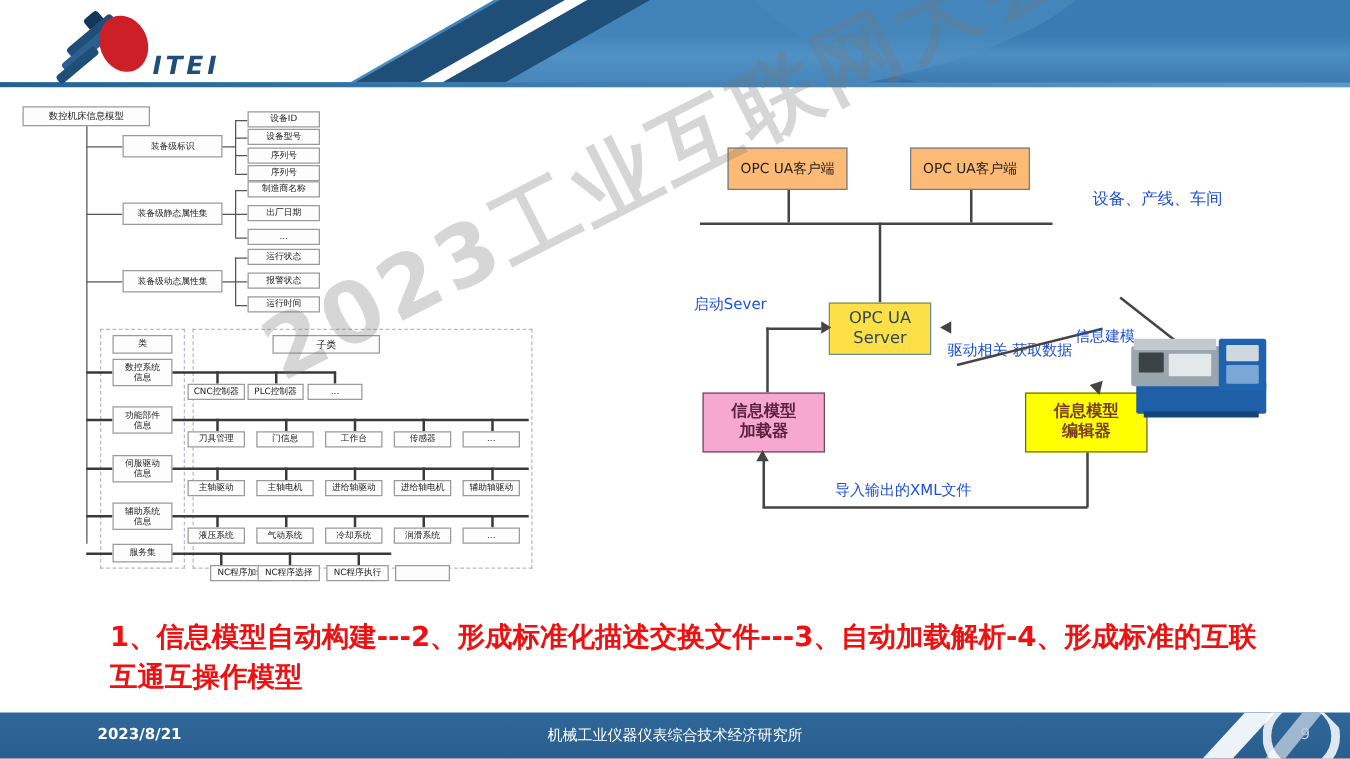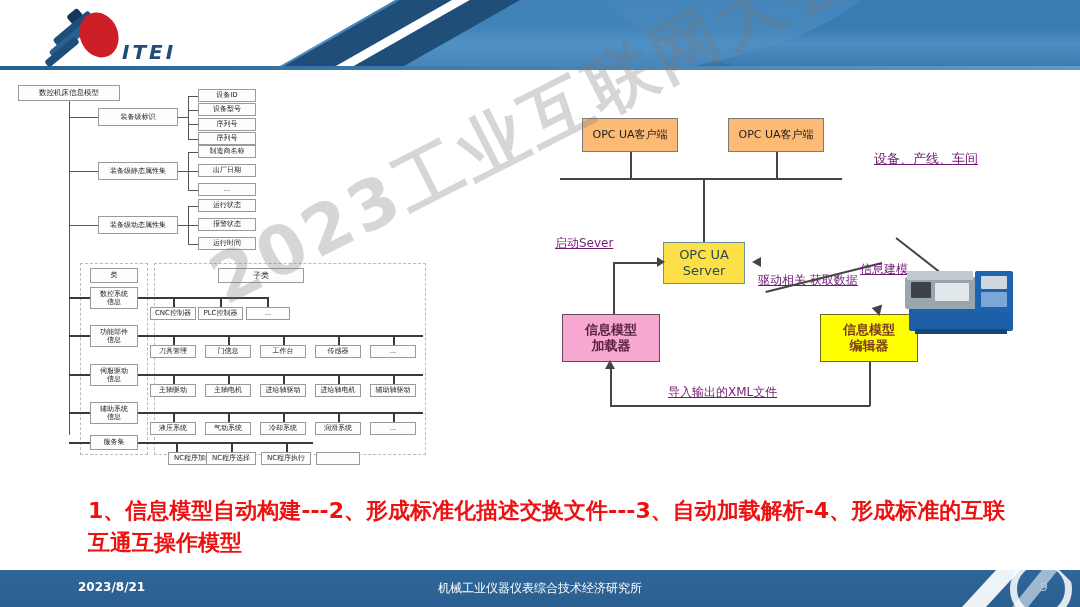--- a/index.html
+++ b/index.html
@@ -110,21 +110,21 @@
     display:flex; align-items:center; justify-content:center;
     font-size:11px; color:#222; text-align:center; line-height:1.25;
     white-space:pre-line;
   }
   .dbox.server { background:#fde047; border-color:#6f8f97; color:#2e4a52; font-size:13px; }
   .dbox.loader { background:#f7a8d0; border-color:#6b4a5c; color:#5c2340; font-size:13px; font-weight:bold;}
   .dbox.editor { background:#ffff00; border-color:#6b6b20; color:#7a3d20; font-size:13px; font-weight:bold;}
   .dl { position:absolute; background:#444; }
   .dl.h { height:1.6px; }
   .dl.v { width:1.6px; }
-  .dlabel { position:absolute; font-size:12px; color:#701a75; white-space:nowrap;text-decoration:underline; }
+  .dlabel { position:absolute; font-size:12px; color:#1d4ed8; white-space:nowrap; }
   .arrow { position:absolute; width:0; height:0; }
 
   
   #machine { position:absolute; left:901px; top:195px; width:118px; height:70px; }
   .m-base { position:absolute; left:8px; top:40px; width:104px; height:26px; background:#1e5fa8; border-radius:2px;}
   .m-body { position:absolute; left:4px; top:12px; width:72px; height:32px; background:#9aa6ad; border-radius:2px;}
   .m-panelR{ position:absolute; left:74px; top:6px; width:38px; height:42px; background:#1f63ae; border-radius:2px;}
   .m-scr  { position:absolute; left:80px; top:11px; width:26px; height:13px; background:#cfd8de; border-radius:1px;}
   .m-keys { position:absolute; left:80px; top:27px; width:26px; height:15px; background:#7aa7d6; border-radius:1px;}
   .m-top  { position:absolute; left:6px; top:6px; width:66px; height:9px; background:#c2cad0; border-radius:1px;}

